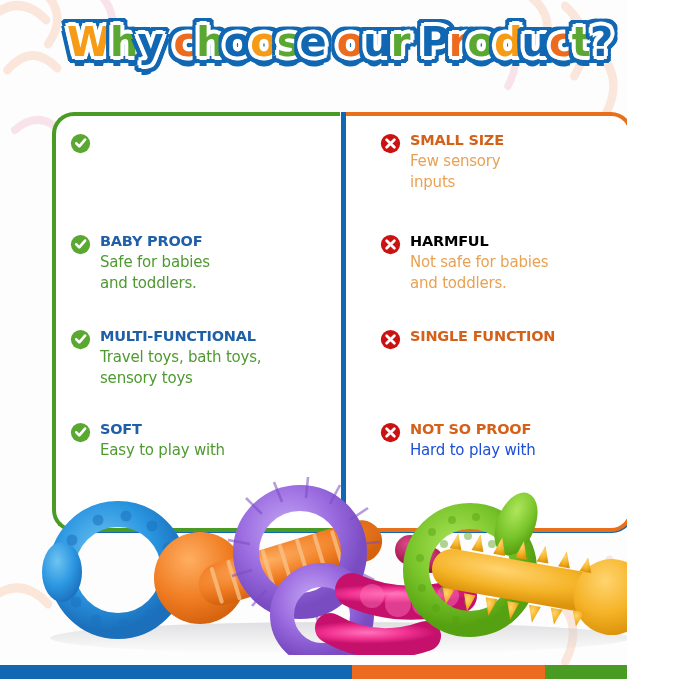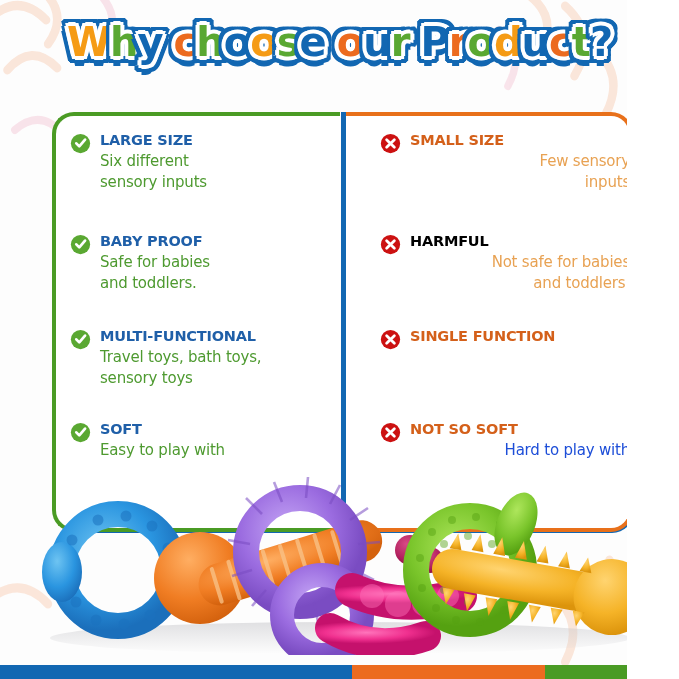--- a/index.html
+++ b/index.html
@@ -126,21 +126,21 @@
     font-size:15px;
     line-height:21px;
     letter-spacing:-0.2px;
     margin-top:1px;
   }
   
   .pros .f-title{ color:#1f5fa8; }
   .pros .f-desc { color:#4e9a30; }
   
   .cons .f-title{ color:#d4601a; }
-  .cons .f-desc { color:#e8a253;text-align:right; }
+  .cons .f-desc { color:#e8a253; }
 
   
   .product{
     position:absolute; left:0; top:440px; width:679px; height:215px; z-index:6;
     pointer-events:none;
   }
   .product svg{ display:block; width:679px; height:215px; }
 
   
   .bottombar{
@@ -192,25 +192,20 @@
 
     <div class="spine" style="background: rgb(18, 103, 178);"></div>
 
     <div class="feature pros" style="left:70px; top:131px; width:250px;">
       <span class="f-icon">
         <svg viewBox="0 0 24 24" aria-hidden="true">
           <circle cx="12" cy="12" r="11" fill="#5aa832"></circle>
           <path d="M7.2,11.8 L10.6,15.3 L17.2,7.6" fill="none" stroke="#ffffff" stroke-width="3.1" stroke-linecap="round" stroke-linejoin="round"></path>
         </svg>
       </span>
-      <span class="f-text">
-        <span class="f-title" style="color: rgb(31, 95, 168);">LARGE SIZE</span>
-        <span class="f-desc" style="display: block; white-space: pre-line; color: rgb(78, 154, 48);">Six different
-sensory inputs</span>
-      </span>
     </div>
 
     <div class="feature pros" style="left:70px; top:232px; width:250px;">
       <span class="f-icon">
         <svg viewBox="0 0 24 24" aria-hidden="true">
           <circle cx="12" cy="12" r="11" fill="#5aa832"></circle>
           <path d="M7.2,11.8 L10.6,15.3 L17.2,7.6" fill="none" stroke="#ffffff" stroke-width="3.1" stroke-linecap="round" stroke-linejoin="round"></path>
         </svg>
       </span>
       <span class="f-text">
@@ -288,21 +283,21 @@
     </div>
 
     <div class="feature cons" style="left:380px; top:420px; width:250px;">
       <span class="f-icon">
         <svg viewBox="0 0 24 24" aria-hidden="true">
           <circle cx="12" cy="12" r="11" fill="#cc1111"></circle>
           <path d="M7.6,7.6 L16.4,16.4 M16.4,7.6 L7.6,16.4" fill="none" stroke="#ffffff" stroke-width="3.2" stroke-linecap="round"></path>
         </svg>
       </span>
       <span class="f-text">
-        <span class="f-title" style="color: rgb(212, 96, 26);">NOT SO SOFT</span>
+        <span class="f-title" style="color: rgb(212, 96, 26);">NOT SO PROOF</span>
         <span class="f-desc" style="display: block; white-space: pre-line; color: #1d4ed8;">Hard to play with</span>
       </span>
     </div>
 
   </div>
 
   <div class="product">
     <svg viewBox="0 0 679 215" aria-hidden="true">
       <defs>
         <radialGradient id="gBlue" cx="38%" cy="32%" r="72%">

